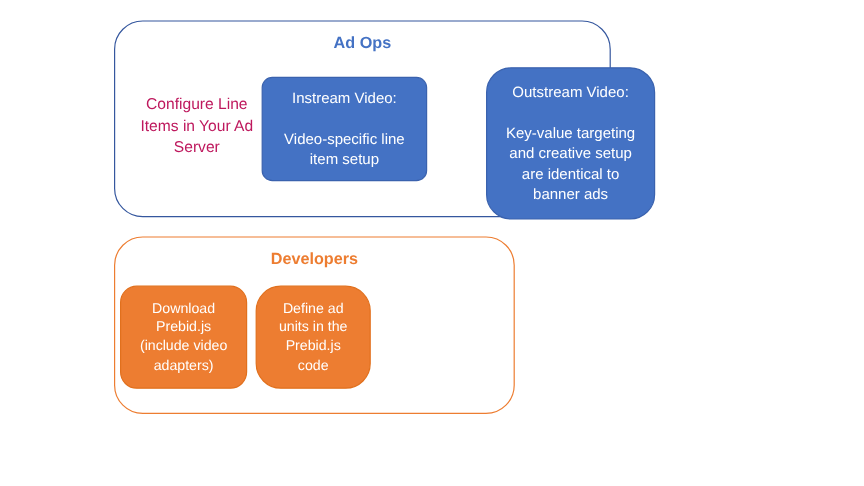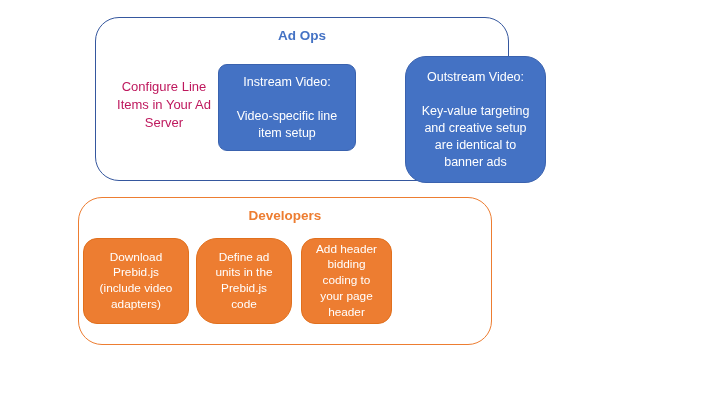--- a/index.html
+++ b/index.html
@@ -22,23 +22,23 @@
     box-sizing: border-box;
   }
   .adops-container {
     left: 95px;
     top: 17px;
     width: 414px;
     height: 164px;
     border: 1.5px solid #35579E;
   }
   .developers-container {
-    left: 78px;
+    left: 95px;
     top: 197px;
-    width: 414px;
+    width: 334px;
     height: 148px;
     border: 1.5px solid #ED7D31;
   }
   .section-title {
     position: absolute;
     top: 10px;
     left: 0;
     width: 100%;
     text-align: center;
     font-weight: bold;
@@ -127,20 +127,15 @@
   <div class="section-container developers-container">
     <div class="section-title title-orange">Developers</div>
     <div class="flow-box orange-box step-1">Download
 Prebid.js
 (include video
 adapters)</div>
     <div class="flow-box orange-box step-2">Define ad
 units in the
 Prebid.js
 code</div>
-    <div class="flow-box orange-box step-3">Add header
-bidding
-coding to
-your page
-header</div>
   </div>
 
 </div>
 
 </body></html>

